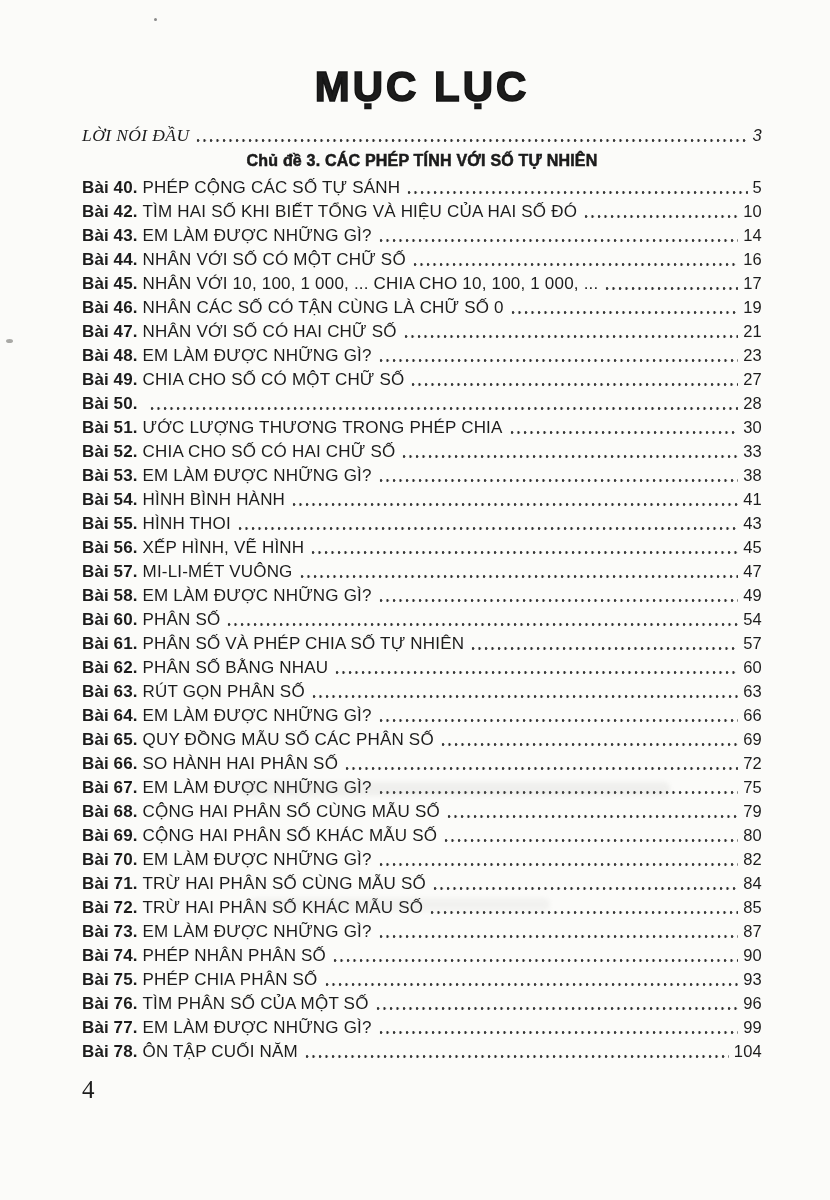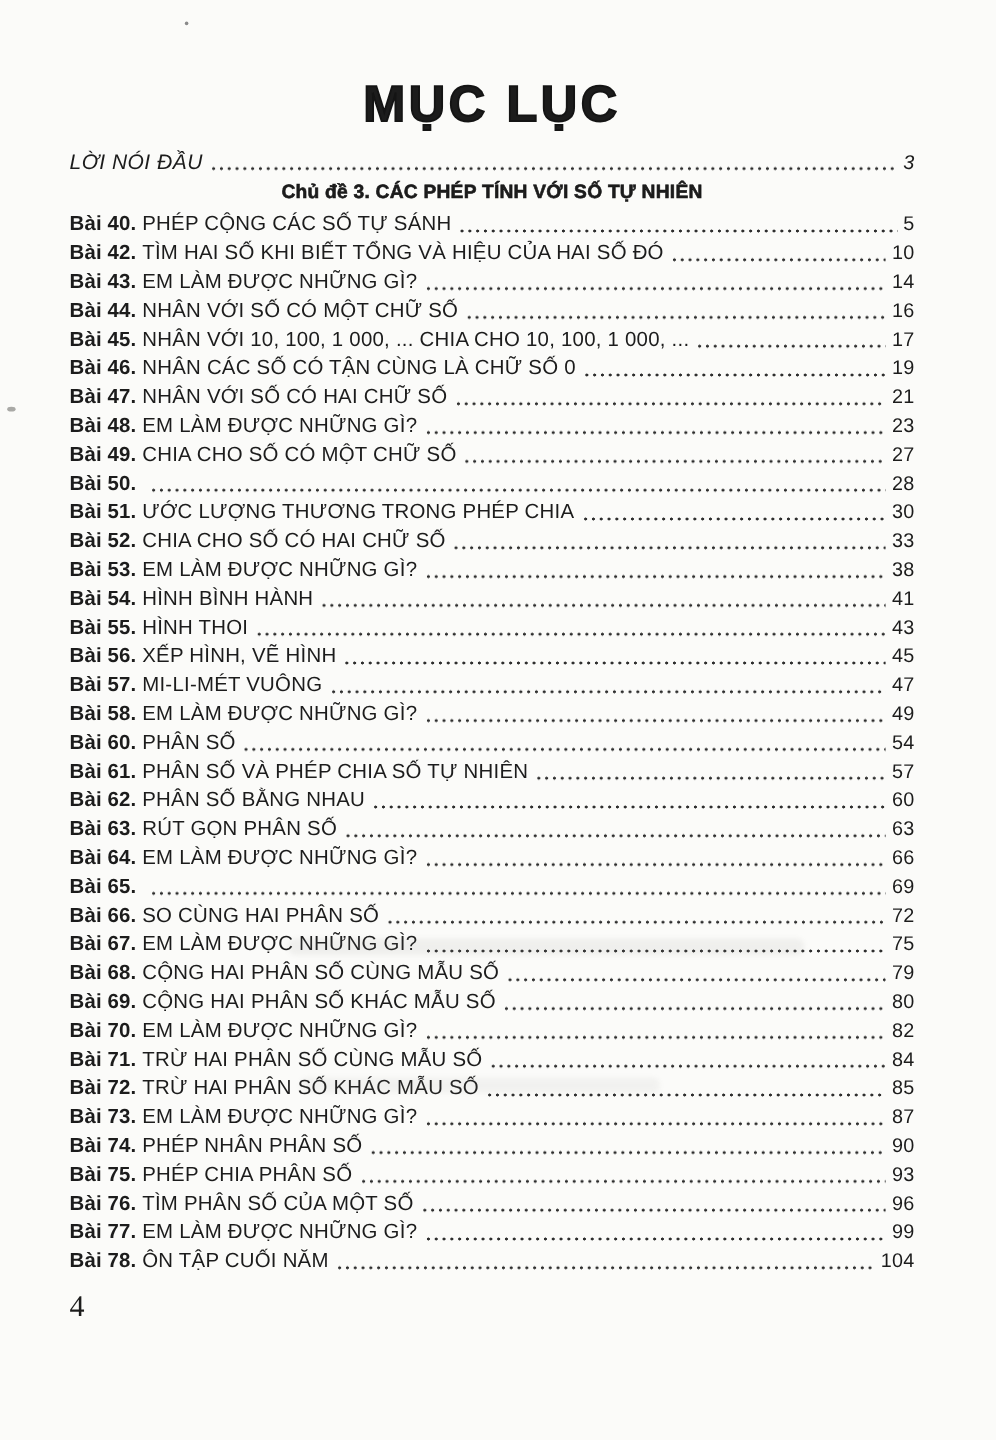--- a/index.html
+++ b/index.html
@@ -10,21 +10,21 @@
     width: 830px;
     height: 1200px;
     background: #fbfbf9;
     color: #1c1c1c;
     font-family: "Liberation Sans", "DejaVu Sans", sans-serif;
     position: relative;
     overflow: hidden;
   }
   .page {
     position: relative;
-    padding: 64px 56px 0 58px;
+    padding: 64px 56px 0 82px;
     box-sizing: border-box;
     width: 818px;
   }
   .doc-title {
     text-align: center;
     font-size: 42px;
     font-weight: bold;
     letter-spacing: 3px;
     line-height: 46px;
     margin: 0 0 13px 0;
@@ -36,21 +36,21 @@
     height: 24px;
     font-size: 17px;
     line-height: 24px;
     white-space: nowrap;
   }
   .preface-row {
     font-style: italic;
     font-size: 17.5px;
     height: 24px;
   }
-  .preface-label { letter-spacing: 0.4px; }
+  .preface-label { letter-spacing: 0.4px; font-family: Liberation Serif, serif; }
   .entry-label {
     font-weight: bold;
     margin-right: 5px;
     letter-spacing: 0.1px;
   }
   .entry-title { letter-spacing: 0.2px; }
   .leader {
     flex: 1 1 auto;
     align-self: flex-end;
     height: 5px;
@@ -277,27 +277,28 @@
 
   <div class="toc-row">
     <span class="entry-label">Bài 64.</span>
     <span class="entry-title">EM LÀM ĐƯỢC NHỮNG GÌ?</span>
     <span class="leader"></span>
     <span class="entry-page">66</span>
   </div>
 
   <div class="toc-row">
     <span class="entry-label">Bài 65.</span>
+    <span class="entry-title">QUY ĐỒNG MẪU SỐ CÁC PHÂN SỐ</span>
     <span class="leader"></span>
     <span class="entry-page">69</span>
   </div>
 
   <div class="toc-row">
     <span class="entry-label">Bài 66.</span>
-    <span class="entry-title">SO CÙNG HAI PHÂN SỐ</span>
+    <span class="entry-title">SO HÀNH HAI PHÂN SỐ</span>
     <span class="leader"></span>
     <span class="entry-page">72</span>
   </div>
 
   <div class="toc-row">
     <span class="entry-label">Bài 67.</span>
     <span class="entry-title">EM LÀM ĐƯỢC NHỮNG GÌ?</span>
     <span class="leader"></span>
     <span class="entry-page">75</span>
   </div>

